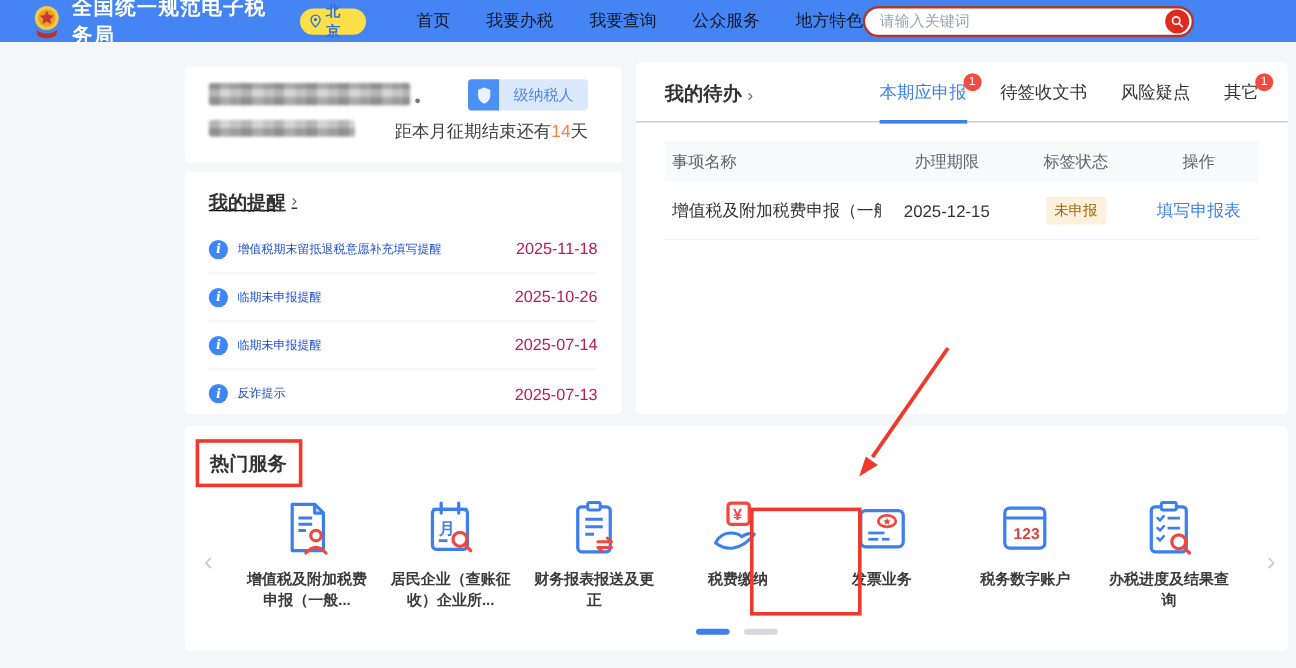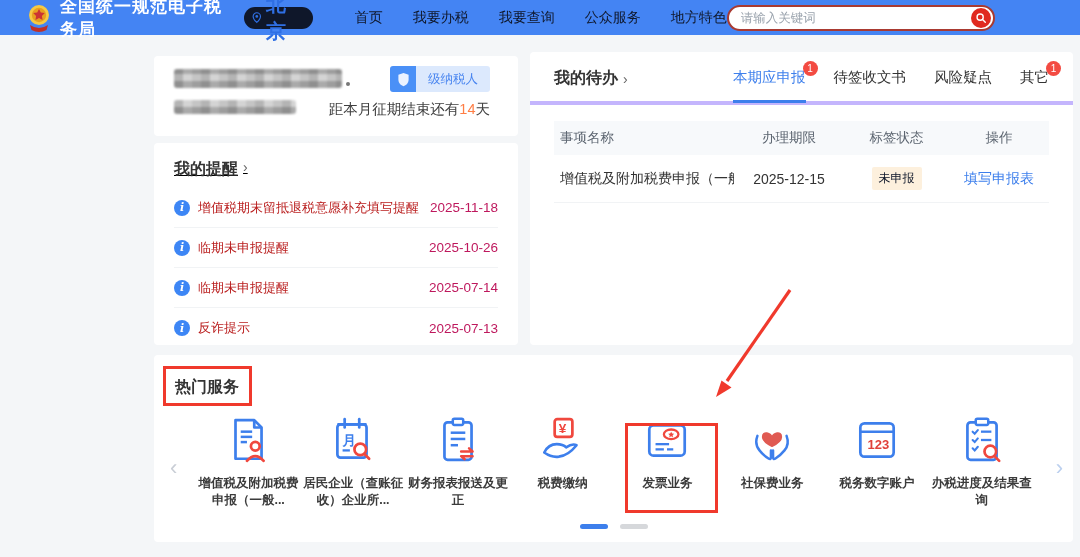--- a/index.html
+++ b/index.html
@@ -4,22 +4,22 @@
 <style>
   * { margin:0; padding:0; box-sizing:border-box; }
   html,body { font-family:"Liberation Sans","DejaVu Sans",sans-serif; }
   #stage { position:relative; width:1080px; height:557px; background:#f4f6f8; overflow:hidden; }
 
   
   .header { position:absolute; left:0; top:0; width:1080px; height:35px; background:#4484f3;
             display:flex; align-items:center; padding:0 0 0 26px; }
   .logo { width:26px; height:28px; margin-right:8px; flex:0 0 auto; }
   .app-title { color:#fff; font-size:17px; font-weight:bold; letter-spacing:1px; }
-  .loc-pill { margin-left:10px; background:#0f172a; border-radius:14px; height:22px; padding:0 12px 0 8px;
-              display:flex; align-items:center; gap:4px; color:#2f6fe4; font-size:20px; font-weight:bold; cursor:pointer; }
+  .loc-pill { margin-left:10px; background:#fde047; border-radius:14px; height:22px; padding:0 12px 0 8px;
+              display:flex; align-items:center; gap:4px; color:#2f6fe4; font-size:12px; font-weight:bold; cursor:pointer; }
   .nav { display:flex; gap:30px; margin-left:42px; }
   .nav-item { color:#0f172a; font-size:14px; cursor:pointer; white-space:nowrap; }
   .search-wrap { margin-left:auto; margin-right:85px; width:302px; height:26px; background:#fff;
                  border:2px solid #a93a31; border-radius:14px; display:flex; align-items:center; padding:0 2px 0 12px; }
   .search-wrap input { border:none; outline:none; flex:1; font-size:12.5px; color:#333; background:transparent; }
   .search-wrap input::placeholder { color:#9aa3ad; }
   .search-btn { width:20px; height:20px; border-radius:50%; background:#e02a20; display:flex;
                 align-items:center; justify-content:center; cursor:pointer; flex:0 0 auto; }
 
   
@@ -48,40 +48,40 @@
   
   .rem-title-row { padding:16px 20px 8px; display:flex; align-items:flex-start; cursor:pointer;text-decoration:underline; }
   .sec-title { font-size:16px; font-weight:bold; color:#333; }
   .title-arrow { color:#666; font-size:14px; margin-left:5px; }
   .rem-row { height:40px; margin:0 20px; display:flex; align-items:center; gap:8px;
              border-bottom:1px solid #f1f3f5; cursor:pointer; }
   .rem-row:last-child { border-bottom:none; }
   .info-ico { width:16px; height:16px; border-radius:50%; background:#3d86f5; color:#fff; font-size:11px;
               font-weight:bold; display:flex; align-items:center; justify-content:center; flex:0 0 auto;
               font-family:"DejaVu Serif",serif; font-style:italic; }
-  .rem-label { font-size:13px; color:#b91c1c; white-space:nowrap; overflow:hidden; }
+  .rem-label { font-size:10px; color:#1d4ed8; white-space:nowrap; overflow:hidden; }
   .rem-date { margin-left:auto; font-size:13.5px; color:#be185d; }
 
   
-  .todo-head { display:flex; align-items:flex-start; padding:16px 24px 0; border-bottom:4px solid #c4b5fd; }
+  .todo-head { display:flex; align-items:flex-start; padding:16px 24px 0; border-bottom:1px solid #c4b5fd; }
   .todo-tabs { margin-left:auto; display:flex; gap:28px; }
   .tab { position:relative; font-size:14.5px; color:#333; padding-bottom:13px; cursor:pointer; }
   .tab.active { color:#3d7fec; border-bottom:3px solid #3d7fec; margin-bottom:-2px; }
   .tab-badge { position:absolute; top:-7px; right:-12px; min-width:15px; height:15px; border-radius:8px;
                background:#f34b42; color:#fff; font-size:10px; display:flex; align-items:center;
                justify-content:center; padding:0 3px; }
   .t-header { margin:16px 24px 0 24px; height:34px; background:#f7f9fb; display:flex; align-items:center;
               font-size:13.5px; color:#5c6570; }
   .t-row { margin:0 24px; height:48px; display:flex; align-items:center; font-size:14px; color:#333;
            border-bottom:1px solid #f1f3f5; }
   .c-name { flex:1; padding-left:6px; white-space:nowrap; overflow:hidden; }
   .c-date { width:110px; text-align:center; }
   .c-status { width:105px; text-align:center; }
   .c-op { width:100px; text-align:center; }
-  .status-badge { display:inline-block; background:#fdf0dd; color:#0f172a; font-size:12px; padding:3px 7px; border-radius:2px; }
+  .status-badge { display:inline-block; background:#fdf0dd; color:#a16207; font-size:12px; padding:3px 7px; border-radius:2px; }
   .op-link { color:#3d7fec; cursor:pointer; }
 
   
   .hot-title { position:absolute; left:21px; top:22px; }
   .hot-title-box { position:absolute; left:9px; top:11px; width:89px; height:40px; border:3px solid #f0392c; }
   .svc-row { position:absolute; left:42px; top:60px; width:838px; display:flex; }
   .svc { flex:1; display:flex; flex-direction:column; align-items:center; cursor:pointer; }
   .svc svg { width:50px; height:50px; }
   .svc-label { margin-top:10px; font-size:12.5px; font-weight:bold; color:#3b3b3b; text-align:center;
                line-height:1.35; width:102px; }
@@ -276,28 +276,20 @@
           <rect x="7" y="10" width="34" height="29" rx="4" fill="none" stroke="#3d7fec" stroke-width="2.6"></rect>
           <ellipse cx="28" cy="18.5" rx="7" ry="4.6" fill="none" stroke="#f0483e" stroke-width="2.2"></ellipse>
           <path d="M28 16 l.9 1.8 2 .2 -1.5 1.4 .4 2 -1.8 -1 -1.8 1 .4 -2 -1.5 -1.4 2 -.2z" fill="#f0483e"></path>
           <line x1="13" y1="28" x2="26" y2="28" stroke="#3d7fec" stroke-width="2.2"></line>
           <line x1="13" y1="33" x2="21" y2="33" stroke="#3d7fec" stroke-width="2.2"></line>
           <line x1="24" y1="33" x2="30" y2="33" stroke="#3d7fec" stroke-width="2.2"></line>
         </svg>
         <div class="svc-label">发票业务</div>
       </div>
 
-      <div class="svc">
-        <svg viewBox="0 0 48 48">
-          <path d="M24 22 c-1-5 -9-7 -9-1 c0 4 5 7 9 9 c4-2 9-5 9-9 c0-6 -8-4 -9 1z" fill="#e05a52" stroke="#e05a52" stroke-width="1.5"></path>
-          <path d="M10 20 q-3 8 2 14 q4 5 9 8 q2 1 2 -2 v-6" fill="none" stroke="#3d7fec" stroke-width="2.4" stroke-linecap="round"></path>
-          <path d="M38 20 q3 8 -2 14 q-4 5 -9 8 q-2 1 -2 -2 v-6" fill="none" stroke="#3d7fec" stroke-width="2.4" stroke-linecap="round"></path>
-        </svg>
-        <div class="svc-label">社保费业务</div>
-      </div>
 
       <div class="svc">
         <svg viewBox="0 0 48 48">
           <rect x="8" y="8" width="32" height="32" rx="4" fill="none" stroke="#3d7fec" stroke-width="2.6"></rect>
           <line x1="8" y1="16" x2="40" y2="16" stroke="#3d7fec" stroke-width="2.4"></line>
           <text x="15" y="33" font-size="12.5" fill="#e0403a" font-weight="bold">123</text>
         </svg>
         <div class="svc-label">税务数字账户</div>
       </div>
 

